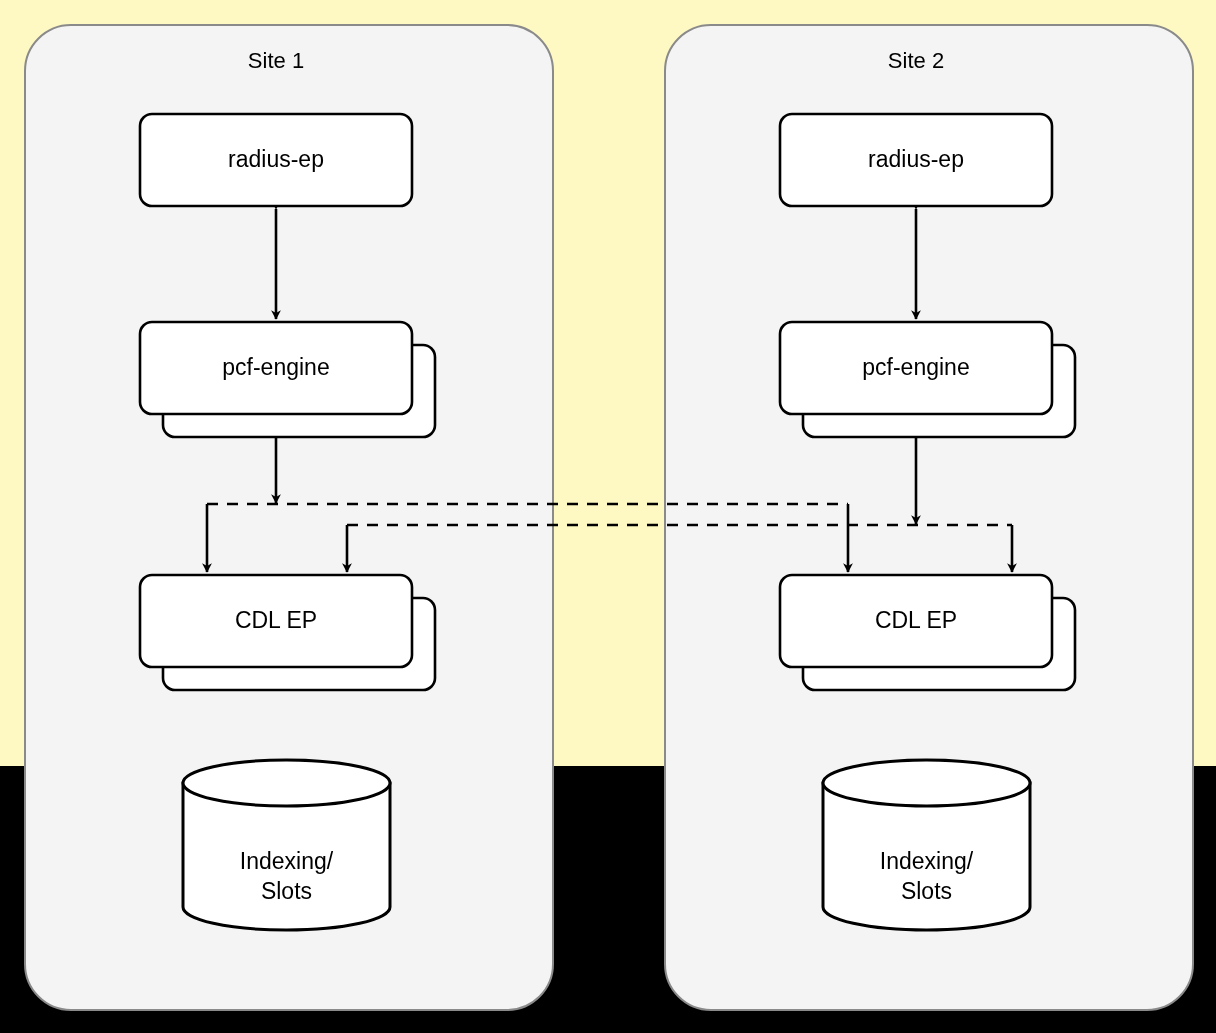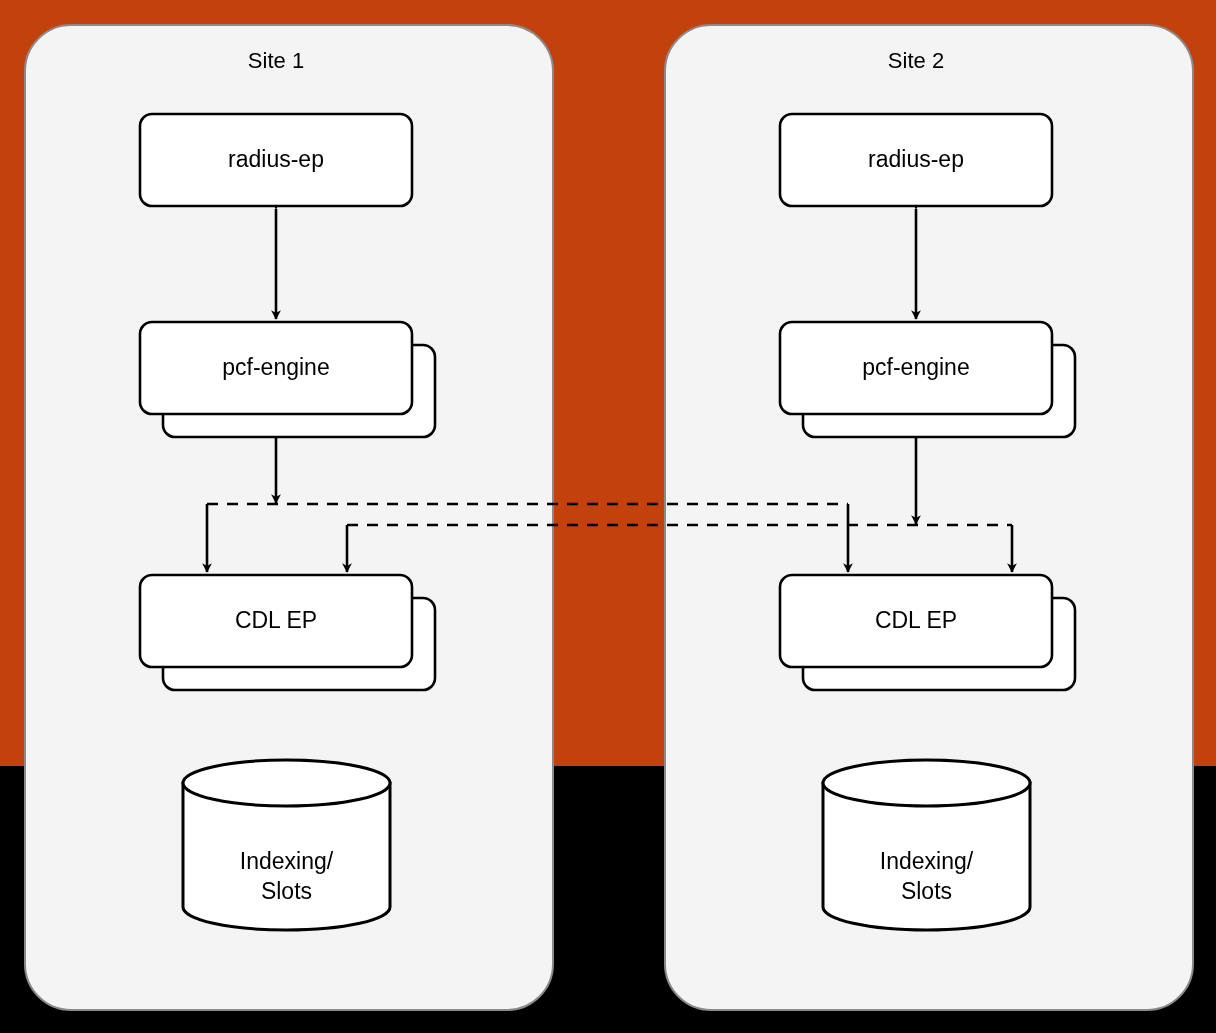--- a/index.html
+++ b/index.html
@@ -10,21 +10,21 @@
   body {
     width: 1216px;
     height: 1033px;
     overflow: hidden;
     font-family: "Liberation Sans", sans-serif;
   }
   #stage {
     position: relative;
     width: 1216px;
     height: 766px;
-    background: #c2410c;
+    background: #fef9c3;
   }
   #stage svg {
     position: absolute;
     left: 0;
     top: 0;
     display: block;
   }
   .site-panel-fill {
     fill: #f4f4f4;
     stroke: #8a8a8a;

